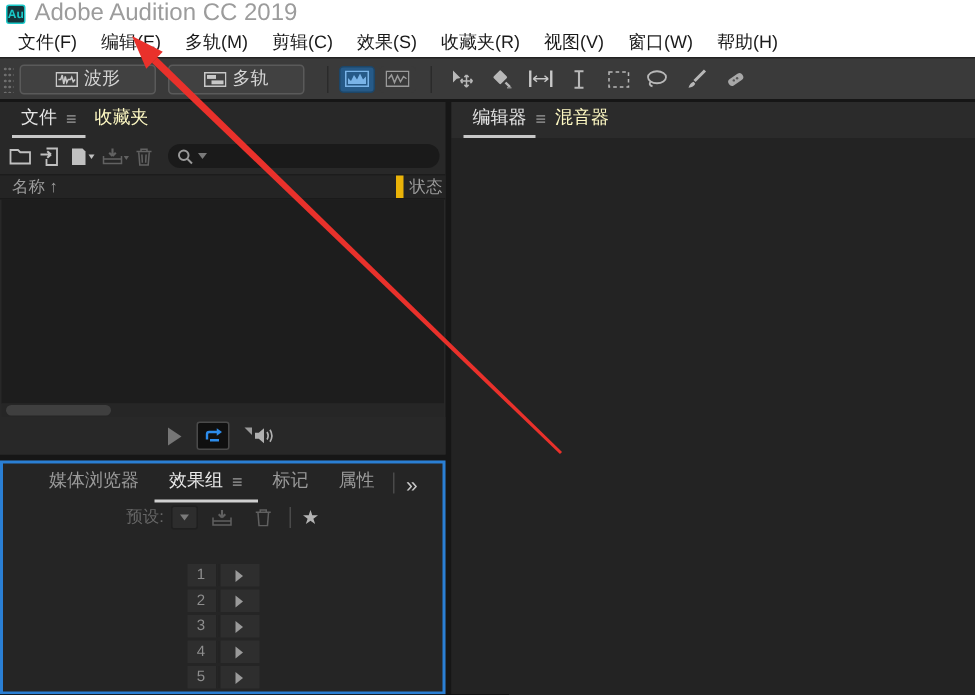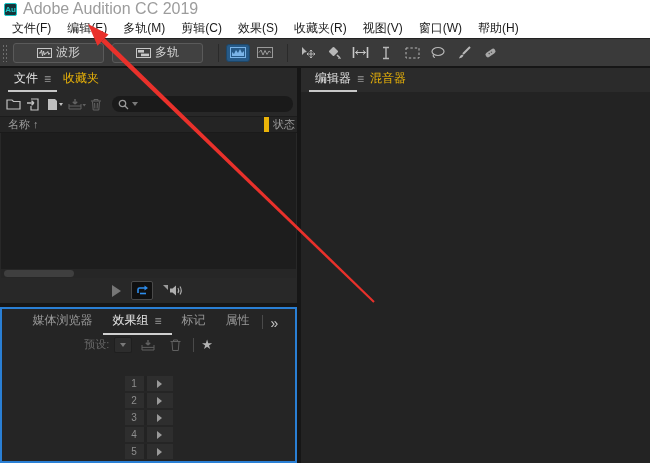--- a/index.html
+++ b/index.html
@@ -29,21 +29,21 @@
   .viewbtn.active{background:var(--active-tool-bg,#265a88);border:1px solid #1d4668;}
   .toolico{width:22px;height:20px;display:flex;align-items:center;justify-content:center;margin:0 2px;}
 
   
   .main{display:flex;height:395px;margin-top:2px;}
   .leftcol{width:297px;display:flex;flex-direction:column;}
   .rightcol{flex:1;margin-left:4px;display:flex;flex-direction:column;background:#262626;}
 
   
   .ptabs{display:flex;align-items:flex-end;height:24px;padding-left:8px;gap:0;}
-  .ptab{font-size:12px;color:#eab308;padding:3px 6px 5px 6px;display:flex;gap:6px;align-items:center;white-space:nowrap;}
+  .ptab{font-size:12px;color:#fef9c3;padding:3px 6px 5px 6px;display:flex;gap:6px;align-items:center;white-space:nowrap;}
   .ptab.active{color:#e6e6e6;border-bottom:2px solid #c8c8c8;padding-bottom:3px;}
   .pmenu-glyph{color:#9a9a9a;font-size:12px;}
 
   
   .files-panel{height:235px;background:#282828;display:flex;flex-direction:column;}
   .ficons{height:24px;display:flex;align-items:center;padding:0 6px;gap:4px;}
   .fico{width:22px;height:18px;display:flex;align-items:center;justify-content:center;}
   .dim svg{opacity:.38;}
   .searchbox{flex:1;height:16px;margin-left:6px;background:#1a1a1a;border-radius:8px;
              display:flex;align-items:center;padding:0 6px;gap:3px;}

